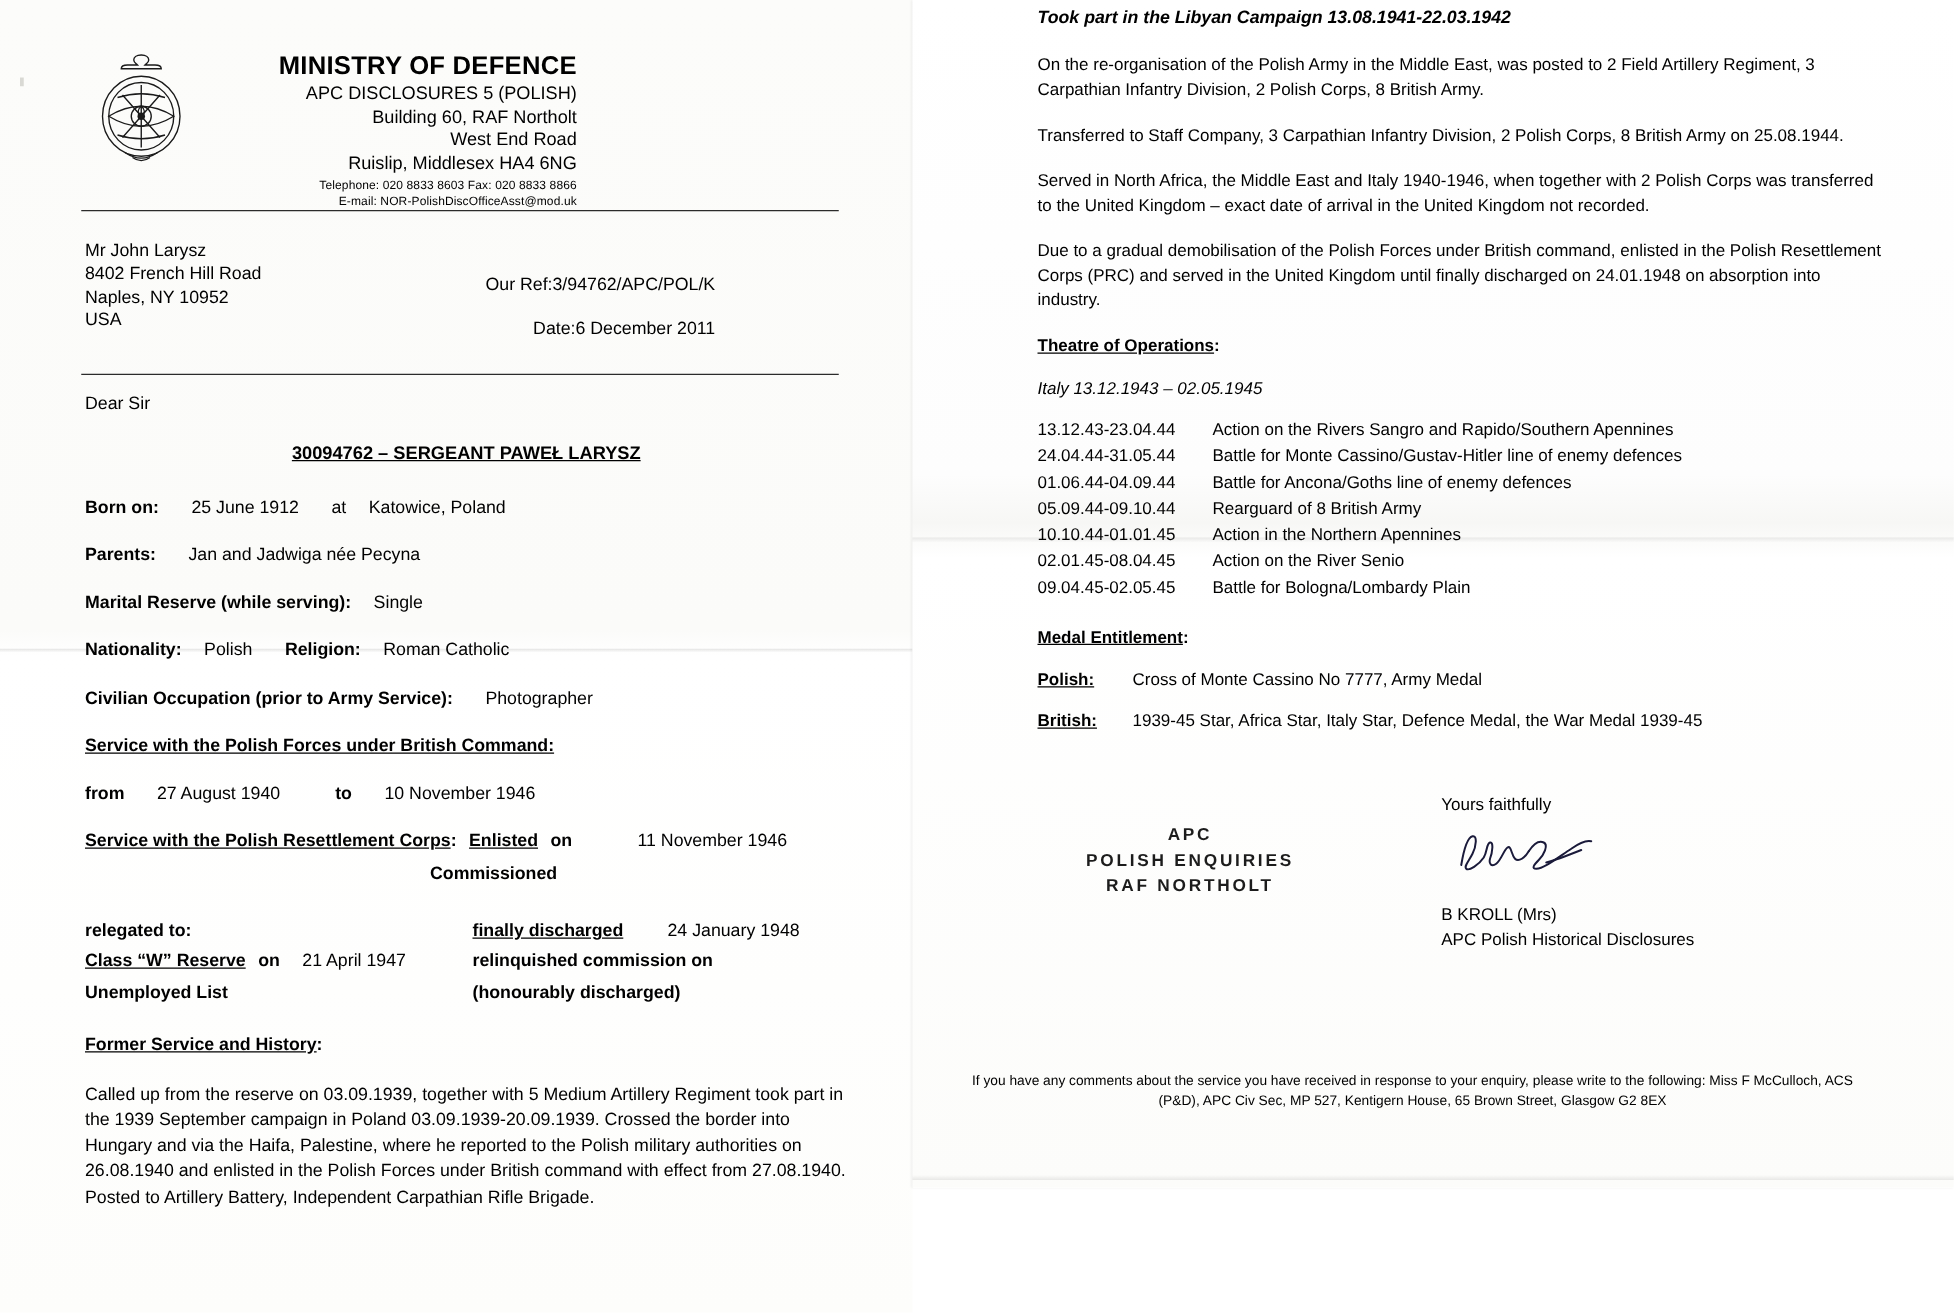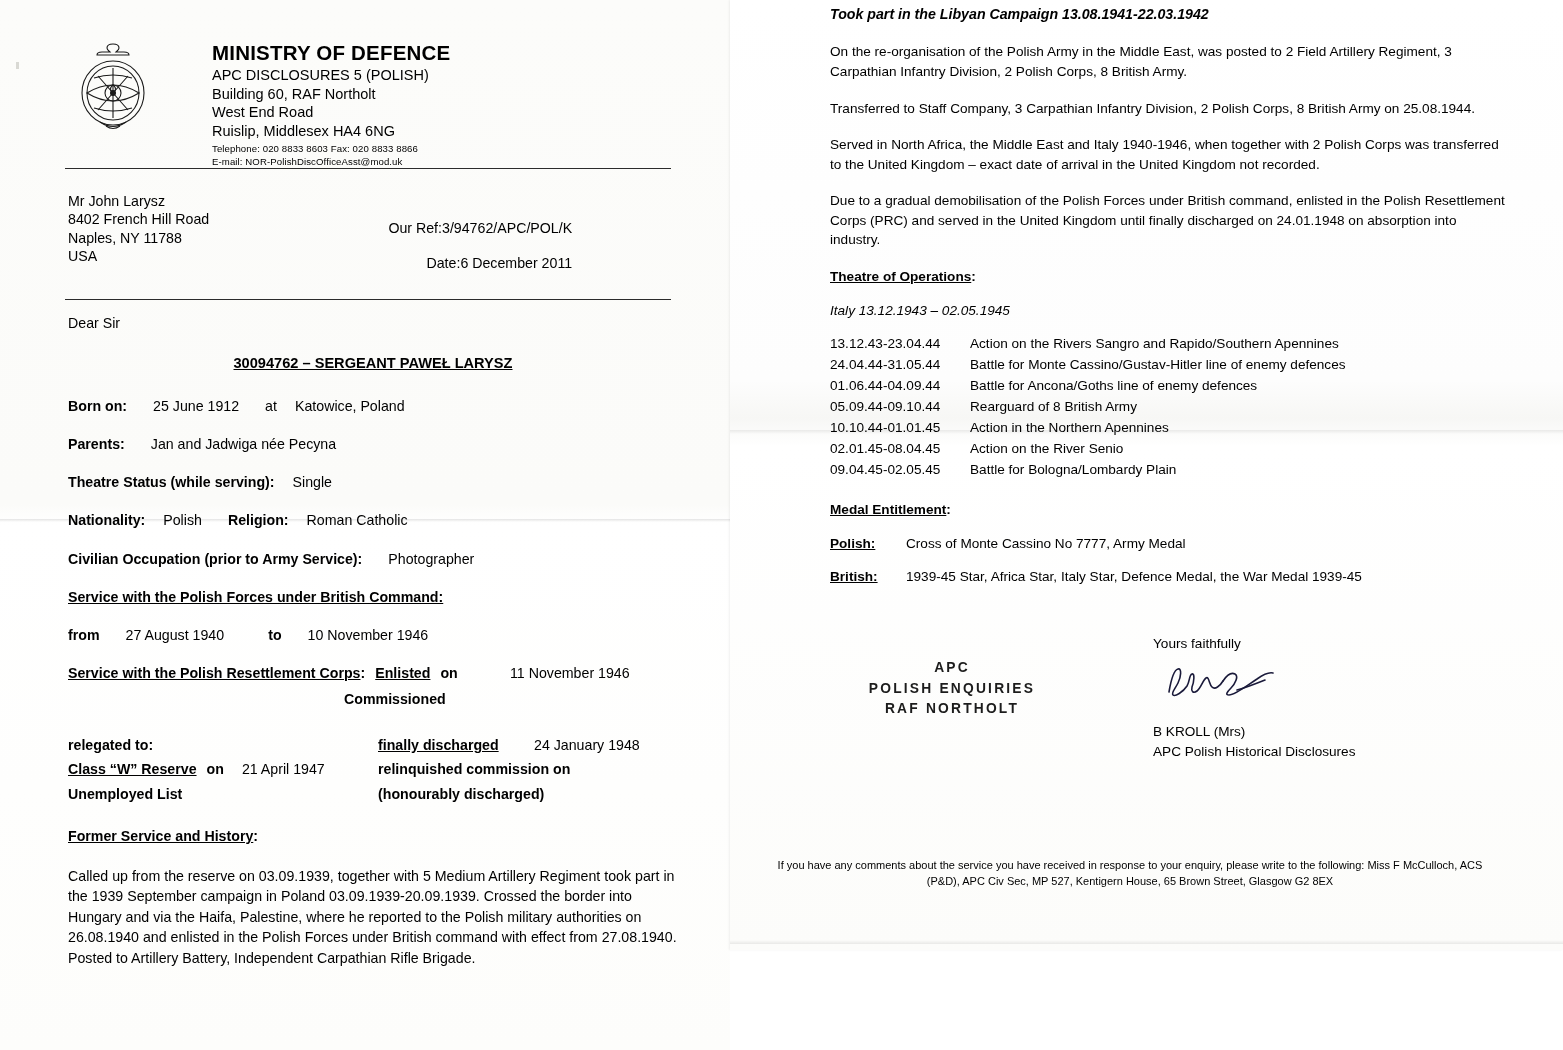--- a/index.html
+++ b/index.html
@@ -52,22 +52,23 @@
 
   
   .crest {
     position: absolute;
     left: 70px; top: 38px;
     width: 86px; height: 100px;
   }
 
   .letterhead {
     position: absolute;
-    left: 212px; top: 40px;
+    left: 223px; top: 40px;
     line-height: 1.28;
+    text-align: right;
   }
   .lh-title { font-size: 20.5px; font-weight: bold; letter-spacing: .2px; }
   .lh-line { font-size: 14.5px; }
   .lh-small { font-size: 9.6px; letter-spacing: .1px; }
 
   .rule {
     position: absolute;
     height: 1px;
     background: #2b2b2b;
   }
@@ -222,21 +223,21 @@
     <div class="lh-small" style="margin-top:3px;">Telephone: 020 8833 8603    Fax:  020 8833 8866</div>
     <div class="lh-small">E-mail: NOR-PolishDiscOfficeAsst@mod.uk</div>
   </div>
 
   <div class="rule" id="rule-top"></div>
   <div class="rule" id="rule-mid"></div>
 
   <div class="addr">
     <div>Mr John Larysz</div>
     <div>8402 French Hill Road</div>
-    <div>Naples, NY 11788</div>
+    <div>Naples, NY 10952</div>
     <div>USA</div>
   </div>
 
   <div class="refblock">
     <div><span class="lbl">Our Ref:</span><span>3/94762/APC/POL/K</span></div>
     <div><span class="lbl">Date:</span><span>6 December 2011</span></div>
   </div>
 
   <div class="body">
     <p class="dear">Dear Sir</p>
@@ -244,21 +245,21 @@
 
     <p class="field">
       <span class="b">Born on:</span><span class="sp-lg"></span><span>25 June 1912</span><span class="sp-lg"></span><span>at</span><span class="sp-md"></span><span>Katowice, Poland</span>
     </p>
 
     <p class="field">
       <span class="b">Parents:</span><span class="sp-lg"></span><span>Jan and Jadwiga née Pecyna</span>
     </p>
 
     <p class="field">
-      <span class="b">Theatre Status (while serving):</span><span class="sp-md"></span><span>Single</span>
+      <span class="b">Marital Reserve (while serving):</span><span class="sp-md"></span><span>Single</span>
     </p>
 
     <p class="field">
       <span class="b">Nationality:</span><span class="sp-md"></span><span>Polish</span><span class="sp-lg"></span><span class="b">Religion:</span><span class="sp-md"></span><span>Roman Catholic</span>
     </p>
 
     <p class="field">
       <span class="b">Civilian Occupation (prior to Army Service):</span><span class="sp-lg"></span><span>Photographer</span>
     </p>
 

